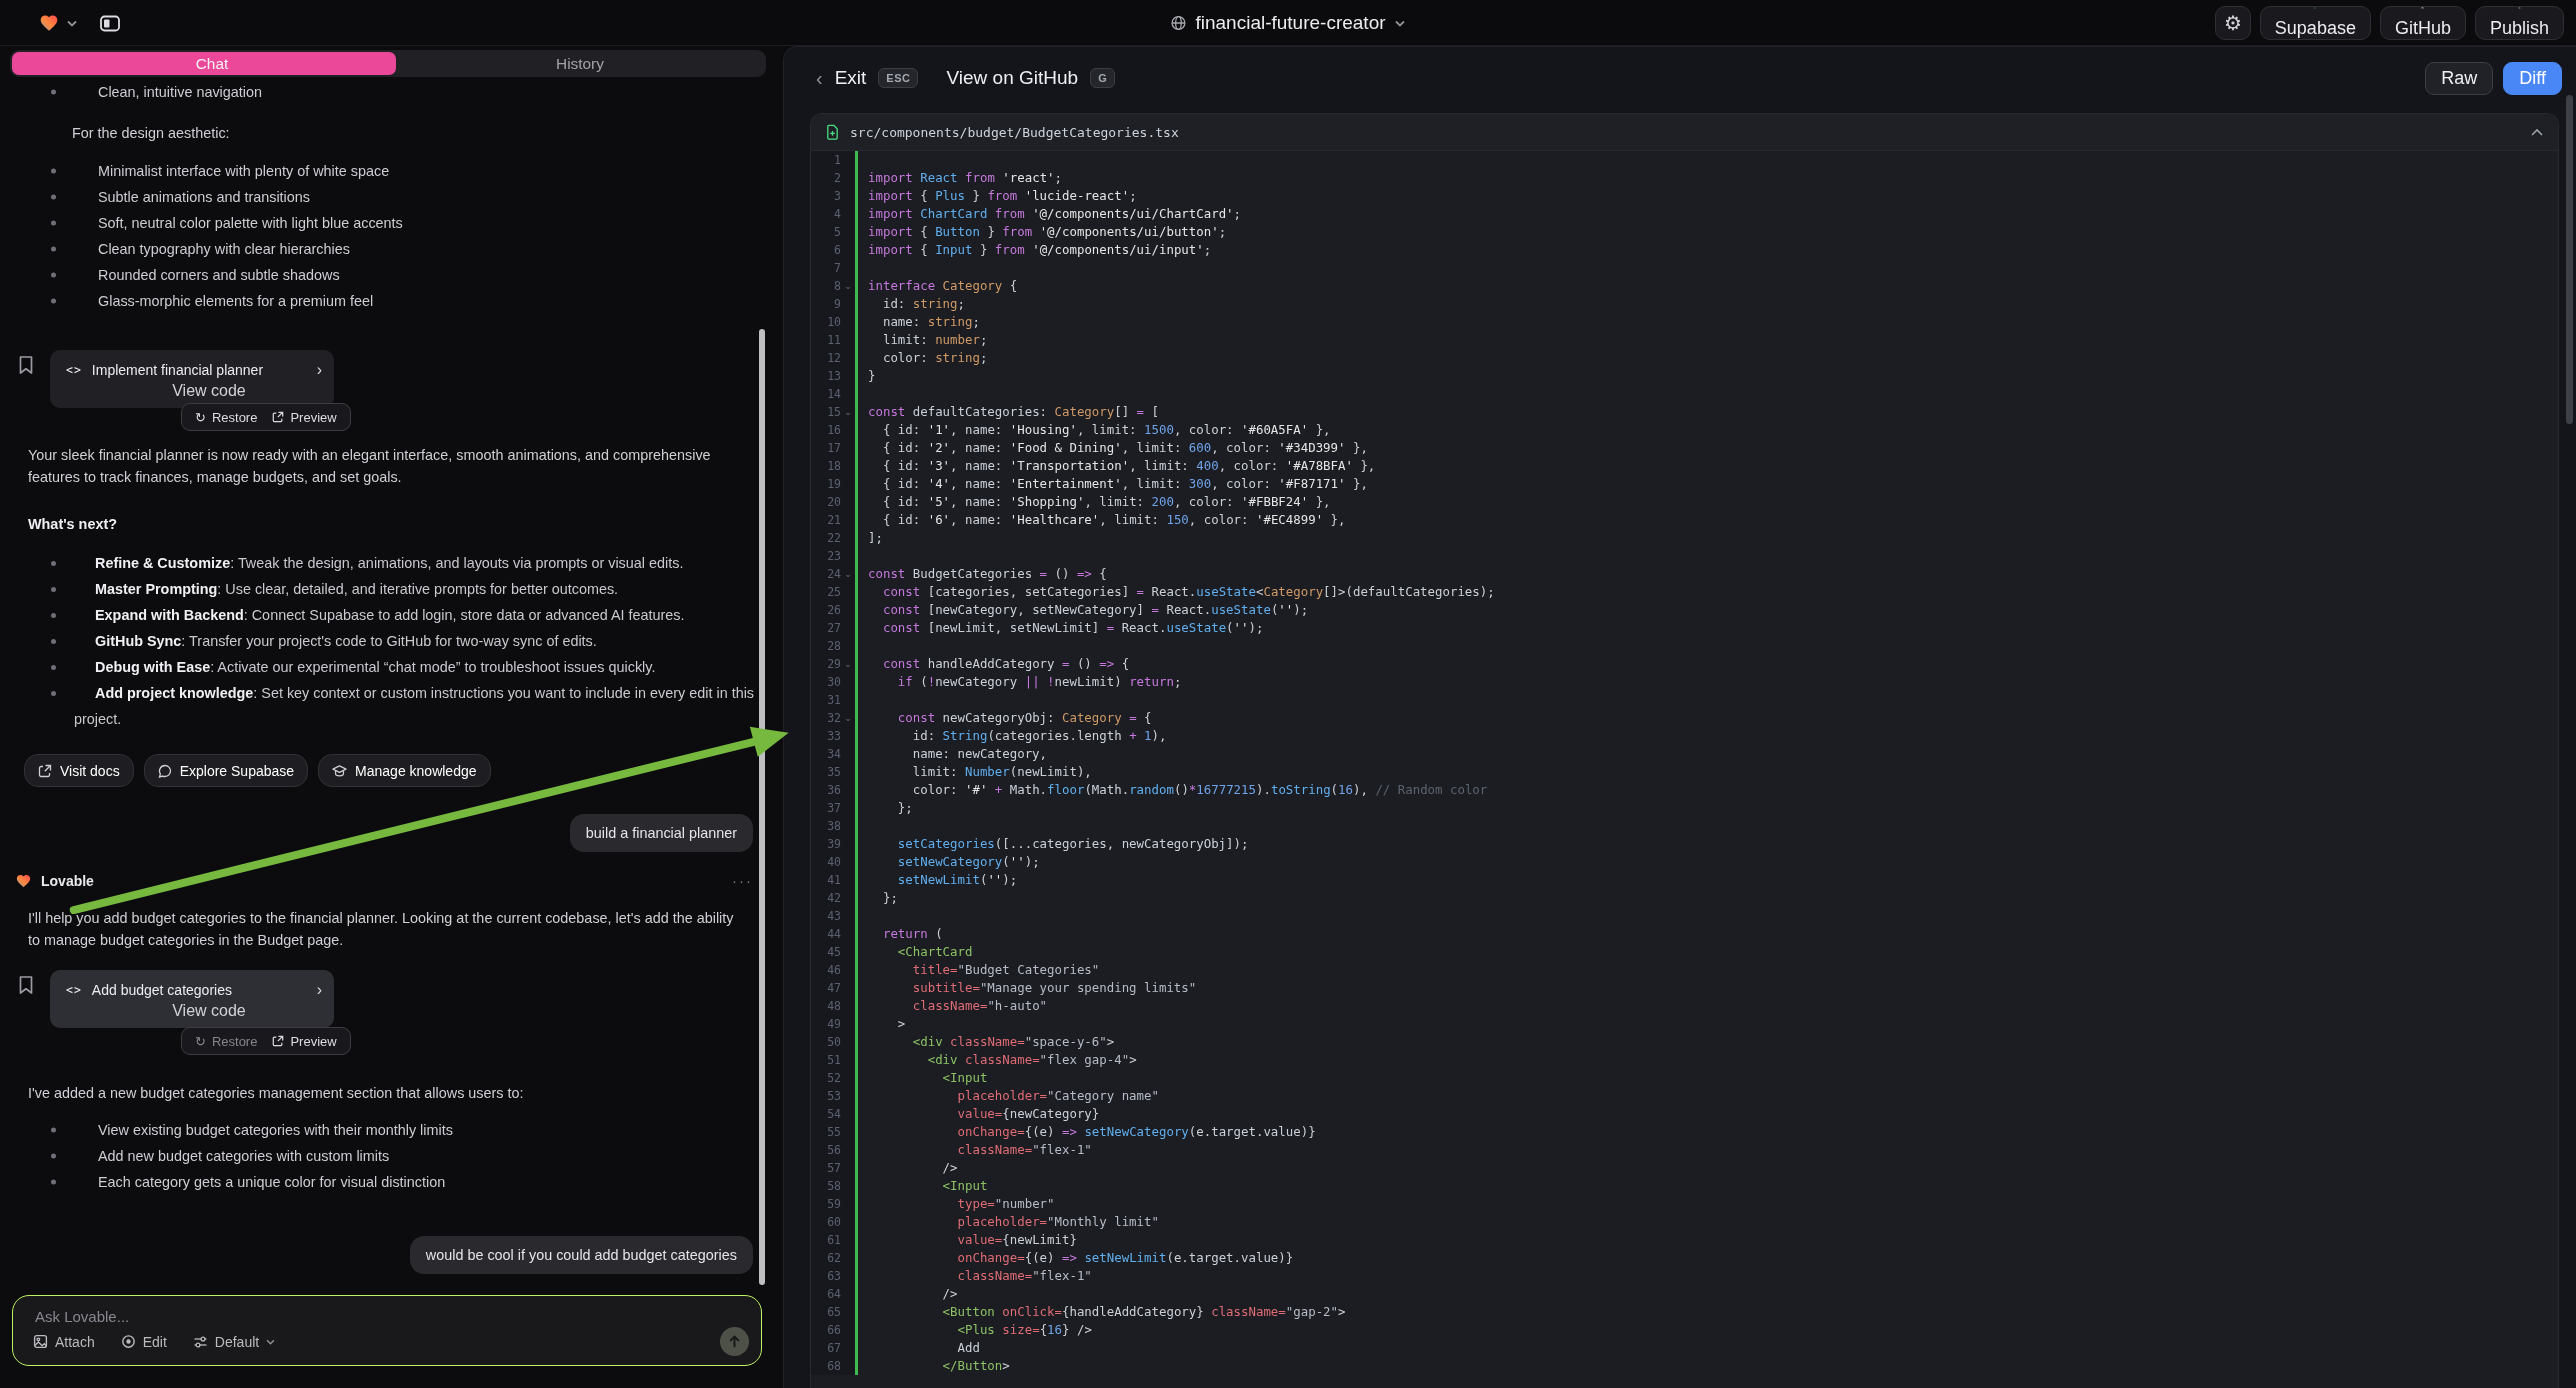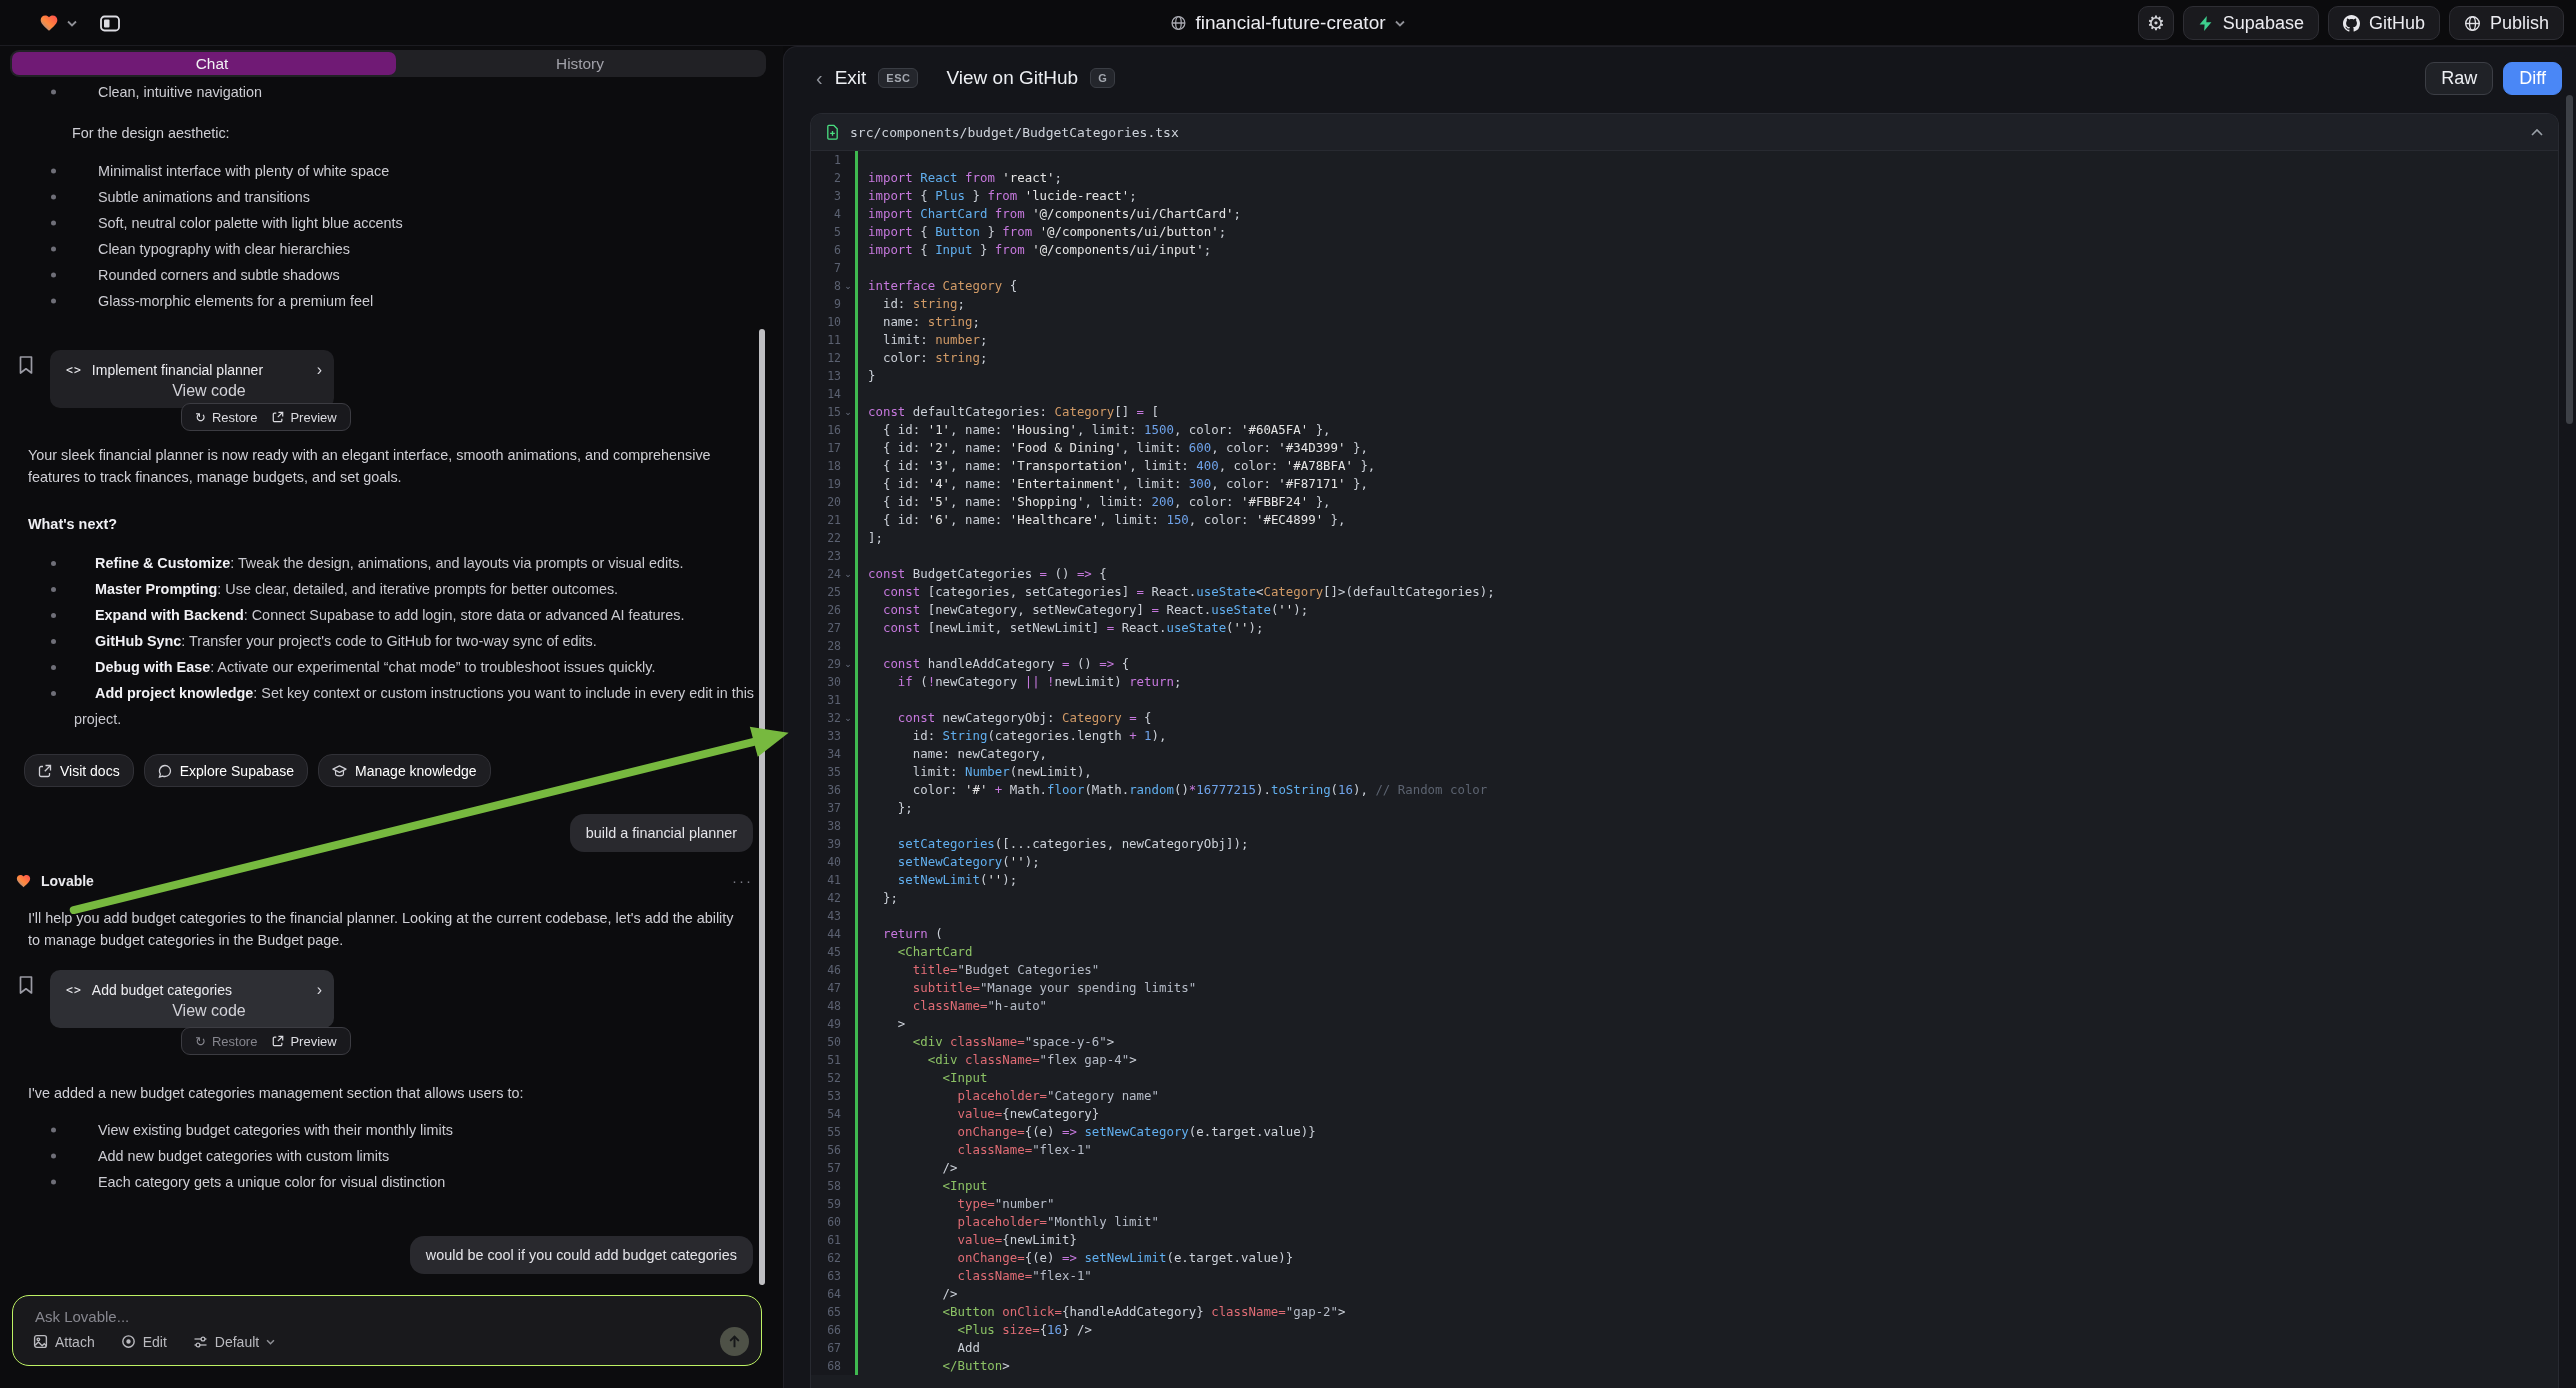--- a/index.html
+++ b/index.html
@@ -9,35 +9,35 @@
 
   
   #topbar { position:absolute; left:0; top:0; width:2576px; height:46px;
     background:#0b0b0d; border-bottom:1px solid #1c1c21; z-index:10; }
   .tb-left { position:absolute; left:38px; top:0; height:46px; display:flex; align-items:center; gap:7px; }
   .tb-center { position:absolute; left:50%; top:0; transform:translateX(-50%); height:46px;
     display:flex; align-items:center; gap:9px; cursor:pointer; }
   .tb-center .proj { font-size:19px; color:#ececf1; font-weight:500; }
   .tb-right { position:absolute; right:12px; top:0; height:46px; display:flex; align-items:center; gap:9px; }
   .pill { display:inline-flex; align-items:center; gap:9px; height:34px; padding:0 14px;
-    background:#1a1a1e; border:1px solid #2e2e34; border-radius:10px; color:#ececf1; font-size:18px; cursor:pointer; }
+    background:#1a1a1e; border:1px solid #2e2e34; border-radius:10px; color:#ececf1; font-size:18px; cursor:pointer;flex-direction:column; }
   .iconbtn { display:inline-flex; align-items:center; justify-content:center; width:36px; height:34px;
     background:#1a1a1e; border:1px solid #2e2e34; border-radius:10px; cursor:pointer; }
   .gear-glyph { font-size:20px; color:#d2d3d8; line-height:1; }
   .panel-btn { display:inline-flex; align-items:center; justify-content:center; width:32px; height:30px;
     background:transparent; border:none; border-radius:8px; cursor:pointer; margin-left:10px; }
   .chev-svg { stroke:#8f9096; stroke-width:1.8; fill:none; }
 
   
   #chat-panel { position:absolute; left:0; top:46px; width:783px; height:1342px; background:#0c0c0e; }
   #tabbar { position:absolute; left:10px; top:4px; width:756px; height:27px; background:#212125;
     border-radius:9px; display:flex; padding:2px; }
   .tab { flex:1; display:flex; align-items:center; justify-content:center; font-size:15.4px;
     color:#a2a2aa; border-radius:7px; cursor:pointer; }
-  .tab.active { background:#701a75; color:#f1f1f4;padding-left:16px; }
+  .tab.active { background:#ec4899; color:#f1f1f4;padding-left:16px; }
 
   .chat-ul { position:absolute; left:0; right:22px; list-style:none; }
   .chat-ul li { position:relative; min-height:26px; padding-left:98px; display:flex; align-items:center;
     font-size:14.4px; color:#cdcdd3; }
   .chat-ul li::before { content:""; position:absolute; left:51px; top:50%; transform:translateY(-50%);
     width:5px; height:5px; border-radius:50%; background:#6f6f78; }
   #leftover-list { top:33px; }
   #design-list { top:112px; }
   #added-list { top:1071px; }
   #next-list { position:absolute; left:0; right:22px; top:504px; list-style:none; }

